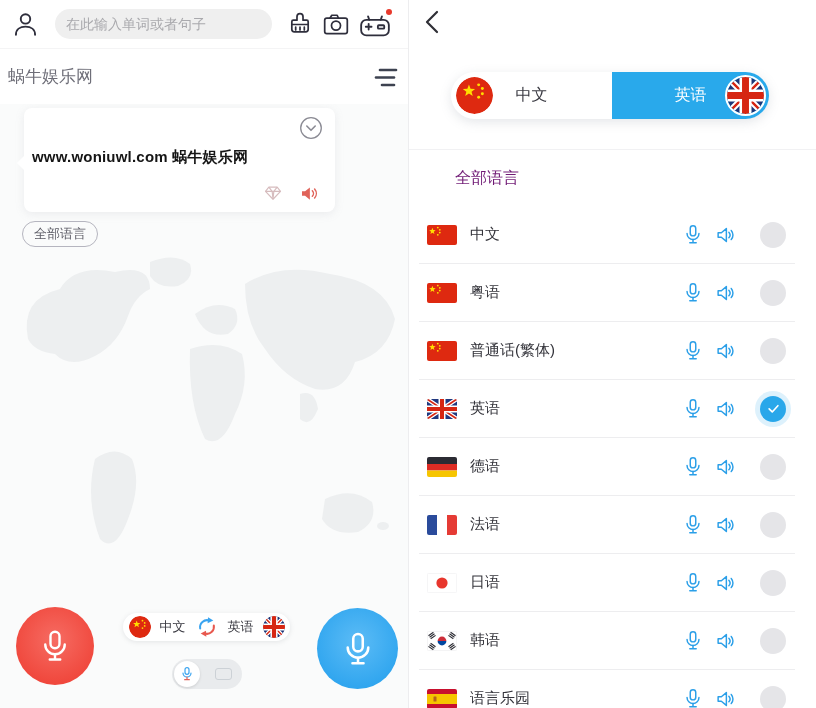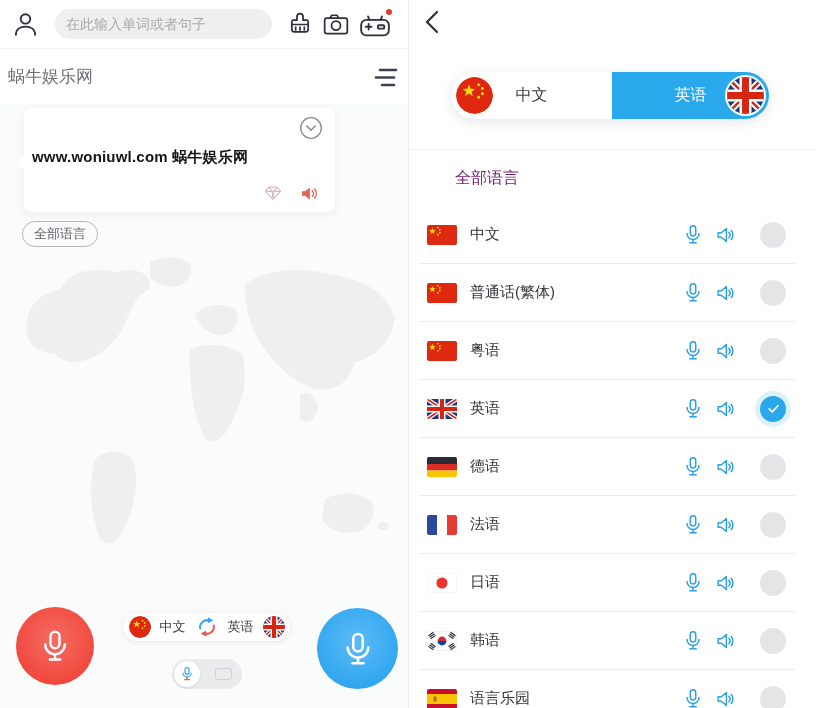--- a/index.html
+++ b/index.html
@@ -344,21 +344,21 @@
     <span class="row-flag">
             <svg viewBox="0 0 30 20" width="100%" height="100%" preserveAspectRatio="none">
   <rect width="30" height="20" fill="#de2910"></rect>
               <polygon points="5.40,2.80 6.24,5.04 8.63,5.15 6.76,6.64 7.40,8.95 5.40,7.63 3.40,8.95 4.04,6.64 2.17,5.15 4.56,5.04" fill="#ffde00"></polygon>
   <circle cx="10.8" cy="2.6" r=".9" fill="#ffde00"></circle>
               <circle cx="12.8" cy="4.8" r=".9" fill="#ffde00"></circle>
   <circle cx="12.8" cy="7.6" r=".9" fill="#ffde00"></circle>
               <circle cx="10.8" cy="9.8" r=".9" fill="#ffde00"></circle>
             </svg>
           </span>
-    <span class="row-name">普通话(繁体)</span>
+    <span class="row-name">粤语</span>
     <span class="spacer"></span>
     <span class="row-mic">
       <svg viewBox="0 0 24 24" width="22" height="23" fill="none" stroke="#2b9fe8" stroke-width="1.6" stroke-linecap="round">
         <rect x="9" y="2.5" width="6" height="11" rx="3"></rect>
         <path d="M5.5 11a6.5 6.5 0 0 0 13 0"></path>
         <path d="M12 17.5v3M8.5 21h7"></path>
       </svg>
     </span>
     <span class="row-spk">
       <svg viewBox="0 0 24 24" width="24" height="22" fill="none" stroke="#2b9fe8" stroke-width="1.6" stroke-linejoin="round" stroke-linecap="round">
@@ -376,21 +376,21 @@
     <span class="row-flag">
             <svg viewBox="0 0 30 20" width="100%" height="100%" preserveAspectRatio="none">
   <rect width="30" height="20" fill="#de2910"></rect>
               <polygon points="5.40,2.80 6.24,5.04 8.63,5.15 6.76,6.64 7.40,8.95 5.40,7.63 3.40,8.95 4.04,6.64 2.17,5.15 4.56,5.04" fill="#ffde00"></polygon>
   <circle cx="10.8" cy="2.6" r=".9" fill="#ffde00"></circle>
               <circle cx="12.8" cy="4.8" r=".9" fill="#ffde00"></circle>
   <circle cx="12.8" cy="7.6" r=".9" fill="#ffde00"></circle>
               <circle cx="10.8" cy="9.8" r=".9" fill="#ffde00"></circle>
             </svg>
           </span>
-    <span class="row-name">粤语</span>
+    <span class="row-name">普通话(繁体)</span>
     <span class="spacer"></span>
     <span class="row-mic">
       <svg viewBox="0 0 24 24" width="22" height="23" fill="none" stroke="#2b9fe8" stroke-width="1.6" stroke-linecap="round">
         <rect x="9" y="2.5" width="6" height="11" rx="3"></rect>
         <path d="M5.5 11a6.5 6.5 0 0 0 13 0"></path>
         <path d="M12 17.5v3M8.5 21h7"></path>
       </svg>
     </span>
     <span class="row-spk">
       <svg viewBox="0 0 24 24" width="24" height="22" fill="none" stroke="#2b9fe8" stroke-width="1.6" stroke-linejoin="round" stroke-linecap="round">

